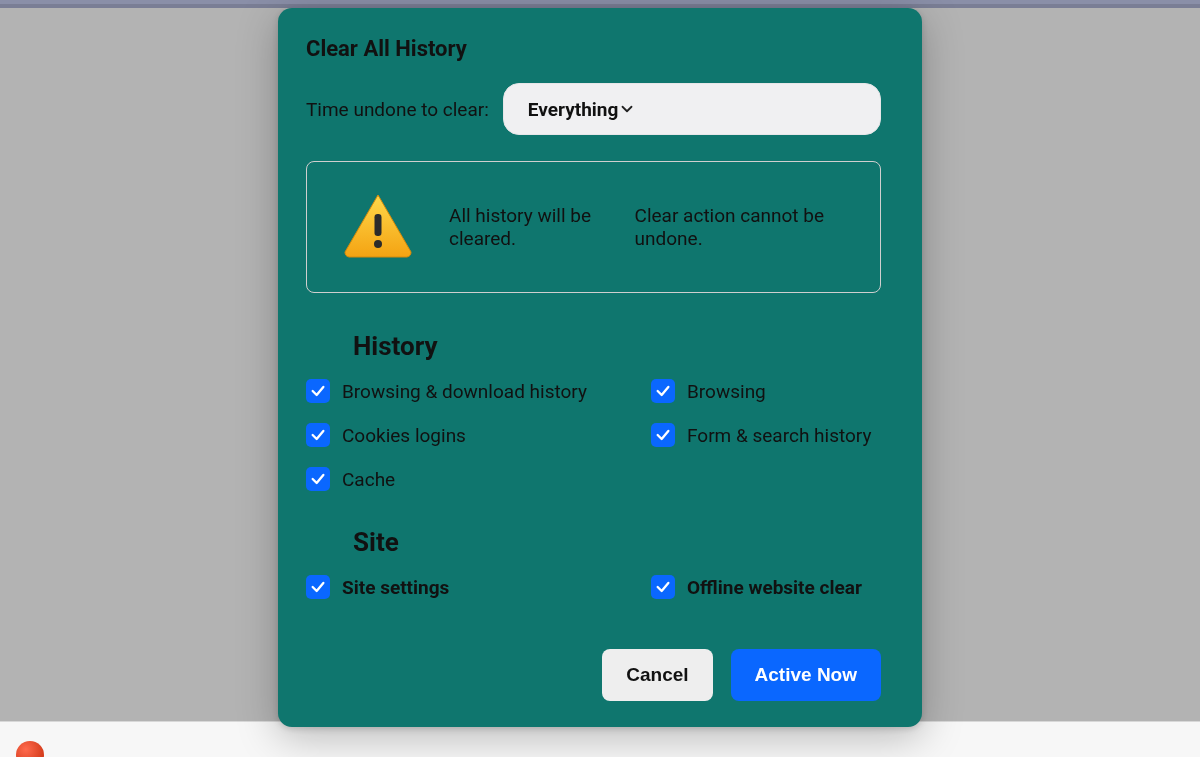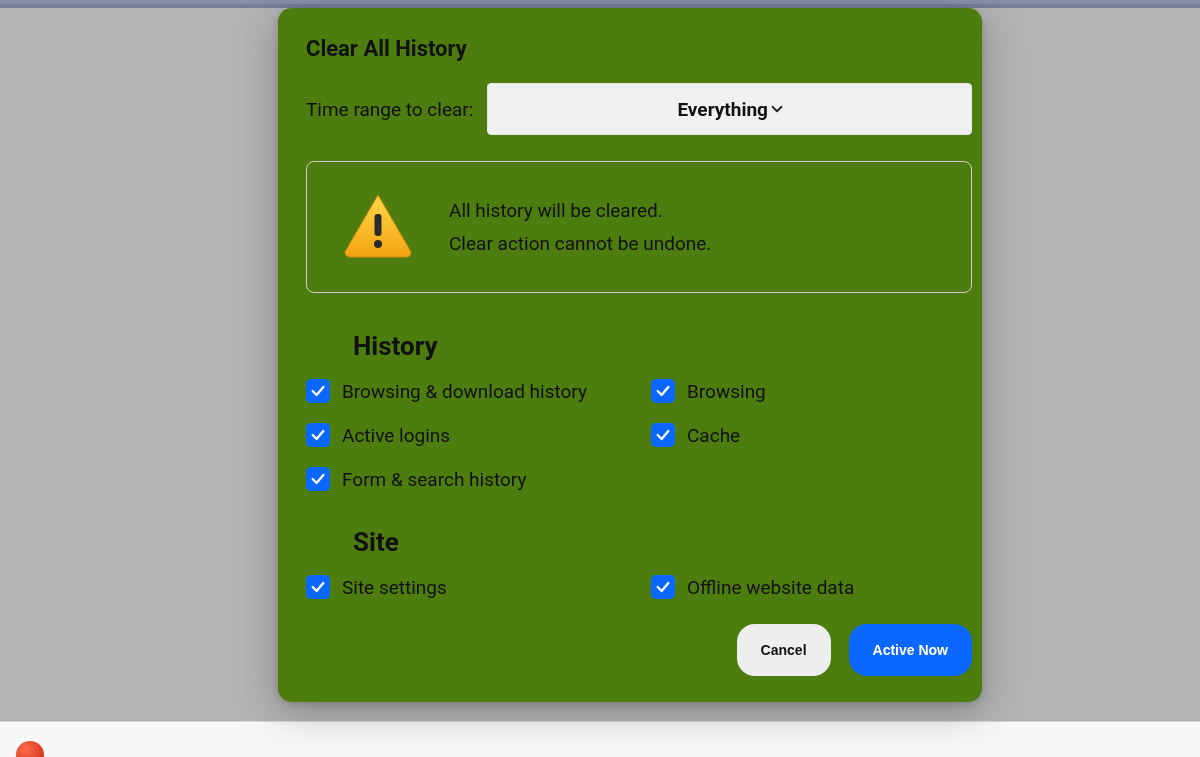--- a/index.html
+++ b/index.html
@@ -26,25 +26,25 @@
       position: absolute;
       left: 16px; bottom: -12px;
       width: 28px; height: 28px;
       border-radius: 50%;
       background: radial-gradient(circle at 35% 30%, #ff6a4d, #d33a1a 70%);
     }
     .dialog {
       position: absolute;
       left: 278px;
       top: 8px;
-      width: 704px;
-      background: #4d7c0f;
+      width: 644px;
+      background: #0f766e;
       border-radius: 14px;
       box-shadow: 0 10px 40px rgba(0,0,0,0.25), 0 2px 6px rgba(0,0,0,0.15);
-      padding: 28px 10px 26px 28px;
+      padding: 28px 41px 26px 28px;
     }
     .dialog-title {
       font-size: 22px;
       font-weight: 700;
       color: #111;
       margin-bottom: 22px;
     }
     .row-range {
       display: flex;
       align-items: center;
@@ -53,62 +53,62 @@
     }
     .range-label {
       font-size: 19px;
       color: #111;
       white-space: nowrap;
     }
     .select {
       flex: 1;
       display: flex;
       align-items: center;
-      justify-content: center;
+      justify-content: flex-start;
       height: 52px;
       padding: 0 20px 0 24px;
       background: #f0f0f2;
       border: 1px solid #e6e6e8;
-      border-radius: 4px;
+      border-radius: 16px;
       cursor: pointer;
     }
     .select-value {
       font-size: 19px;
       font-weight: 700;
       color: #111;
     }
     .chevron svg { display: block; }
     .warning-box {
       border: 1px solid #cfcfcf;
       border-radius: 8px;
       padding: 30px 30px 30px 34px;
       display: flex;
       align-items: center;
       gap: 34px;
       margin-bottom: 38px;
     }
     .warn-icon { flex: 0 0 auto; }
-    .warn-text { display: flex; flex-direction: column; gap: 10px; }
+    .warn-text { display: flex; flex-direction: row; gap: 10px; }
     .warn-text span { font-size: 19px; color: #111; }
     .section-title {
       font-size: 26px;
       font-weight: 700;
       color: #111;
       margin-bottom: 18px;
       margin-left: 47px;
     }
     .check-grid {
       display: grid;
       grid-template-columns: 325px 1fr;
       row-gap: 24px;
       column-gap: 0;
       margin-bottom: 36px;
       gap: 20px;
     }
-    .check-grid.data-grid { margin-bottom: 25px; }
+    .check-grid.data-grid { margin-bottom: 50px; font-weight: bold; }
     .check-item {
       display: flex;
       align-items: center;
       gap: 12px;
     }
     .checkbox {
       width: 24px;
       height: 24px;
       border-radius: 5px;
       background: #0a67ff;
@@ -125,22 +125,22 @@
       cursor: pointer;
     }
     .button-row {
       display: flex;
       justify-content: flex-end;
       gap: 18px;
     }
     .btn {
       height: 52px;
       padding: 0 24px;
-      border-radius: 18px;
-      font-size: 14px;
+      border-radius: 8px;
+      font-size: 19px;
       font-weight: 700;
       display: flex;
       align-items: center;
       justify-content: center;
       cursor: pointer;
       border: none;
     }
     .btn-secondary {
       background: #eeeeee;
       color: #111;
@@ -155,21 +155,21 @@
 
 <div class="top-bar"></div>
 <div class="bottom-strip">
   <div class="bottom-dot"></div>
 </div>
 
 <div class="dialog">
   <div class="dialog-title">Clear All History</div>
 
   <div class="row-range">
-    <span class="range-label">Time range to clear:</span>
+    <span class="range-label">Time undone to clear:</span>
     <div class="select">
       <span class="select-value">Everything</span>
       <span class="chevron">
         <svg width="18" height="18" viewBox="0 0 24 24" fill="none" stroke="#222" stroke-width="2.4" stroke-linecap="round" stroke-linejoin="round">
             <polyline points="6 9 12 15 18 9"></polyline>
           </svg>
       </span>
     </div>
   </div>
 
@@ -210,57 +210,57 @@
           </svg>
       </div>
       <span class="check-label">Browsing</span>
     </div>
     <div class="check-item">
       <div class="checkbox">
         <svg width="16" height="16" viewBox="0 0 24 24" fill="none" stroke="#fff" stroke-width="3.5" stroke-linecap="round" stroke-linejoin="round">
             <polyline points="4 12 10 18 20 6"></polyline>
           </svg>
       </div>
-      <span class="check-label">Active logins</span>
+      <span class="check-label">Cookies logins</span>
+    </div>
+    <div class="check-item">
+      <div class="checkbox">
+        <svg width="16" height="16" viewBox="0 0 24 24" fill="none" stroke="#fff" stroke-width="3.5" stroke-linecap="round" stroke-linejoin="round">
+            <polyline points="4 12 10 18 20 6"></polyline>
+          </svg>
+      </div>
+      <span class="check-label">Form &amp; search history</span>
     </div>
     <div class="check-item">
       <div class="checkbox">
         <svg width="16" height="16" viewBox="0 0 24 24" fill="none" stroke="#fff" stroke-width="3.5" stroke-linecap="round" stroke-linejoin="round">
             <polyline points="4 12 10 18 20 6"></polyline>
           </svg>
       </div>
       <span class="check-label">Cache</span>
-    </div>
-    <div class="check-item">
-      <div class="checkbox">
-        <svg width="16" height="16" viewBox="0 0 24 24" fill="none" stroke="#fff" stroke-width="3.5" stroke-linecap="round" stroke-linejoin="round">
-            <polyline points="4 12 10 18 20 6"></polyline>
-          </svg>
-      </div>
-      <span class="check-label">Form &amp; search history</span>
     </div>
   </div>
 
   <div class="section-title">Site</div>
   <div class="check-grid data-grid">
     <div class="check-item">
       <div class="checkbox">
         <svg width="16" height="16" viewBox="0 0 24 24" fill="none" stroke="#fff" stroke-width="3.5" stroke-linecap="round" stroke-linejoin="round">
             <polyline points="4 12 10 18 20 6"></polyline>
           </svg>
       </div>
       <span class="check-label">Site settings</span>
     </div>
     <div class="check-item">
       <div class="checkbox">
         <svg width="16" height="16" viewBox="0 0 24 24" fill="none" stroke="#fff" stroke-width="3.5" stroke-linecap="round" stroke-linejoin="round">
             <polyline points="4 12 10 18 20 6"></polyline>
           </svg>
       </div>
-      <span class="check-label">Offline website data</span>
+      <span class="check-label">Offline website clear</span>
     </div>
   </div>
 
   <div class="button-row">
     <button class="btn btn-secondary">Cancel</button>
     <button class="btn btn-primary">Active Now</button>
   </div>
 </div>
 
 </body></html>

